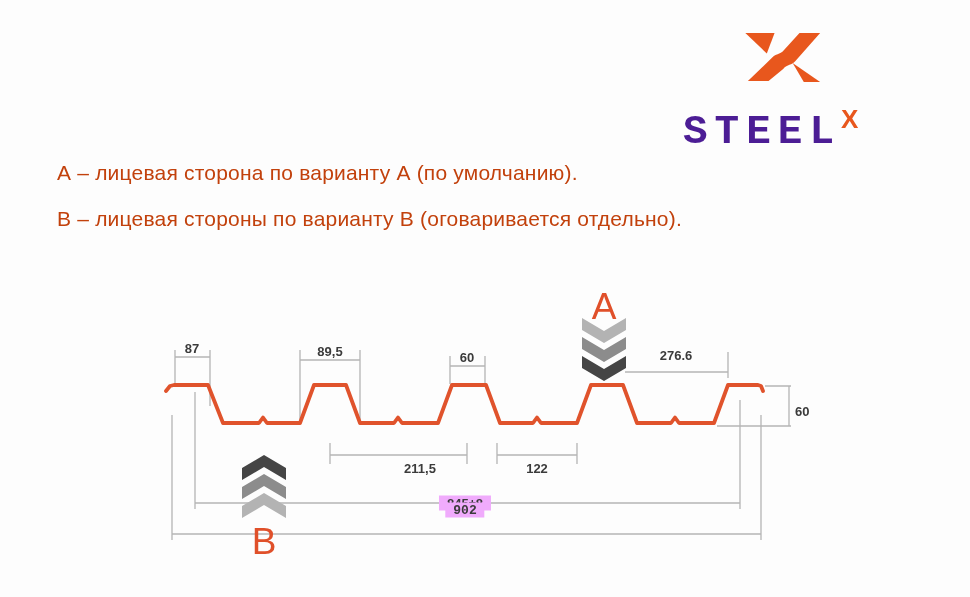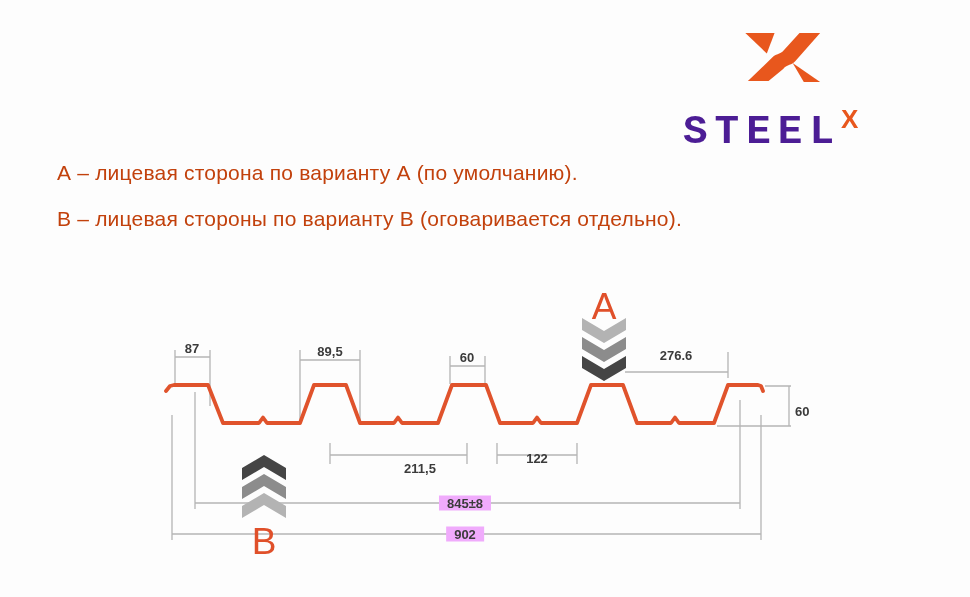--- a/index.html
+++ b/index.html
@@ -97,18 +97,18 @@
     <polygon points="242,506 264,493 286,506 286,518 264,505 242,518" fill="#b3b3b3"></polygon>
   </g>
 </svg>
 
 <span class="dim-label" style="left:192px; top:341px;">87</span>
 <span class="dim-label" style="left:330px; top:344px;">89,5</span>
 <span class="dim-label" style="left:467px; top:350px;">60</span>
 <span class="dim-label" style="left:676px; top:348px;">276.6</span>
 <span class="dim-label no-center" style="left:795px; top:404px;">60</span>
 <span class="dim-label" style="left:420px; top:461px;">211,5</span>
-<span class="dim-label" style="left:537px; top:451px;">122</span>
+<span class="dim-label" style="left:537px; top:461px;">122</span>
 <span class="dim-label on-line" style="left:465px; top:503px;">845±8</span>
-<span class="dim-label on-line" style="left:465px; top:534px;">902</span>
+<span class="dim-label on-line" style="left:465px; top:510px;font-family:Liberation Mono, monospace;">902</span>
 
 <span class="side-letter" id="letter-a">A</span>
 <span class="side-letter" id="letter-b">B</span>
 
 </body></html>

